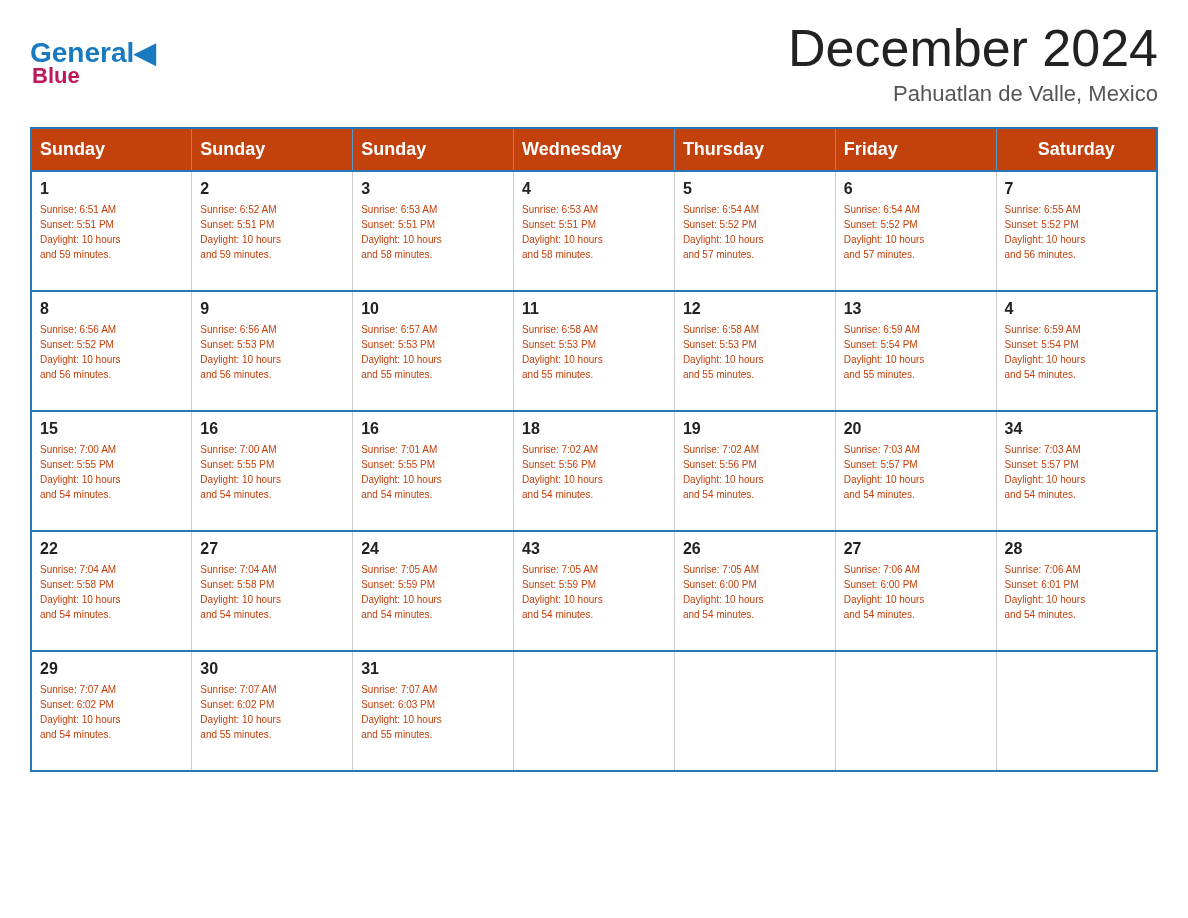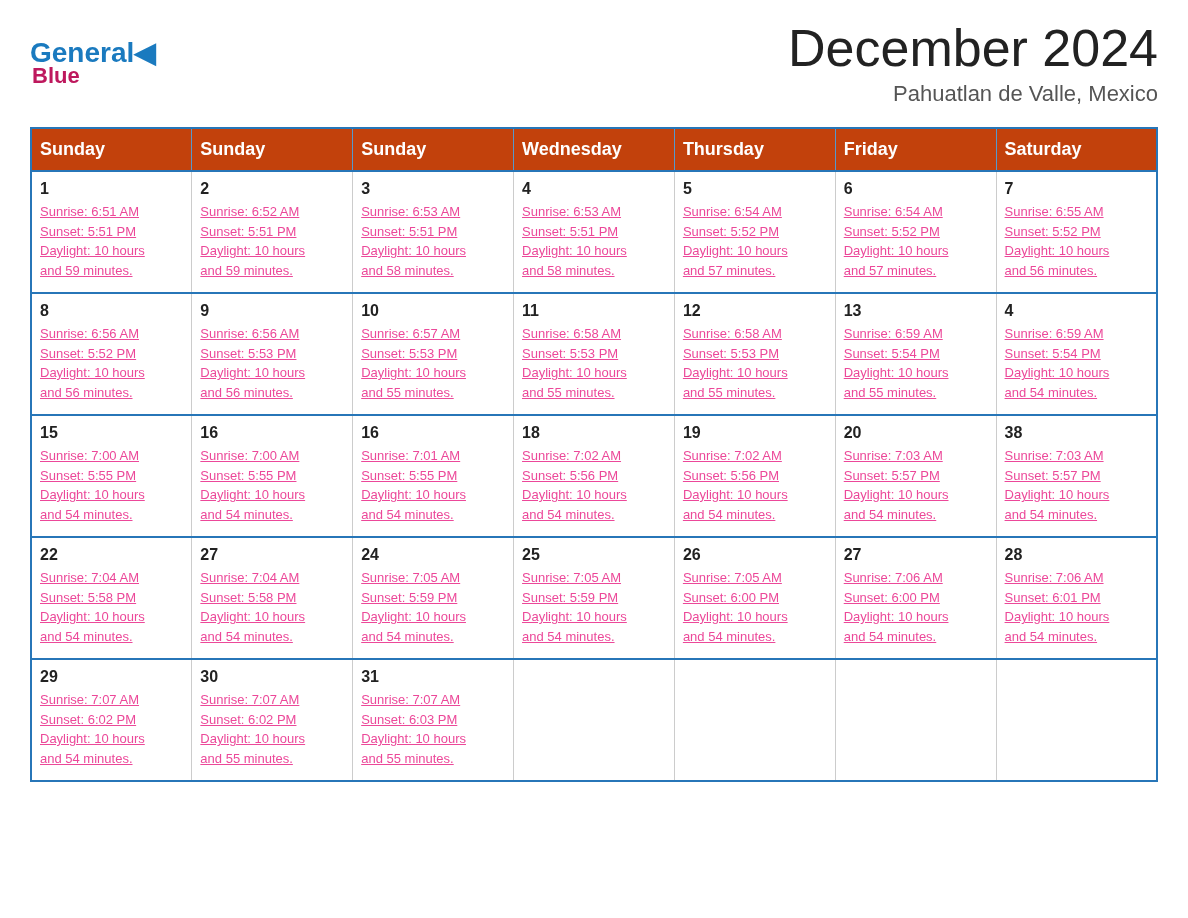--- a/index.html
+++ b/index.html
@@ -60,20 +60,21 @@
       background-color: #c2410c;
       color: #fff;
       font-size: 18px;
       font-weight: bold;
       padding: 10px 8px;
       text-align: left;
       border-right: 1px solid #5599cc;
     }
     thead tr th:last-child {
       border-right: none;
+      text-align: center;
     }
     tbody tr {
       border-top: 2px solid #2776b8;
     }
     tbody tr td {
       vertical-align: top;
       padding: 8px 8px 12px 8px;
       border-right: 1px solid #ccc;
       font-size: 13px;
       color: #333;
@@ -85,24 +86,23 @@
       border-right: none;
     }
     .day-number {
       font-size: 16px;
       font-weight: bold;
       color: #222;
       display: block;
       margin-bottom: 4px;
     }
     .day-info {
-      font-size: 13px;
+      font-size: 10px;
       line-height: 1.5;
-      color: #ec4899;
-      text-decoration: underline;
+      color: #c2410c;
     }
     .empty-cell {
       background: #fff;
     }
   </style>
 </head>
 <body>
 
 <div class="header">
   <div class="logo">
@@ -309,21 +309,21 @@
         <td>
         <span class="day-number">20</span>
         <div class="day-info">
           Sunrise: 7:03 AM<br>
           Sunset: 5:57 PM<br>
           Daylight: 10 hours<br>
           and 54 minutes.
         </div>
       </td>
         <td>
-        <span class="day-number">38</span>
+        <span class="day-number">34</span>
         <div class="day-info">
           Sunrise: 7:03 AM<br>
           Sunset: 5:57 PM<br>
           Daylight: 10 hours<br>
           and 54 minutes.
         </div>
       </td>
       </tr>
       <tr>
         <td>
@@ -347,21 +347,21 @@
         <td>
         <span class="day-number">24</span>
         <div class="day-info">
           Sunrise: 7:05 AM<br>
           Sunset: 5:59 PM<br>
           Daylight: 10 hours<br>
           and 54 minutes.
         </div>
       </td>
         <td>
-        <span class="day-number">25</span>
+        <span class="day-number">43</span>
         <div class="day-info">
           Sunrise: 7:05 AM<br>
           Sunset: 5:59 PM<br>
           Daylight: 10 hours<br>
           and 54 minutes.
         </div>
       </td>
         <td>
         <span class="day-number">26</span>
         <div class="day-info">

